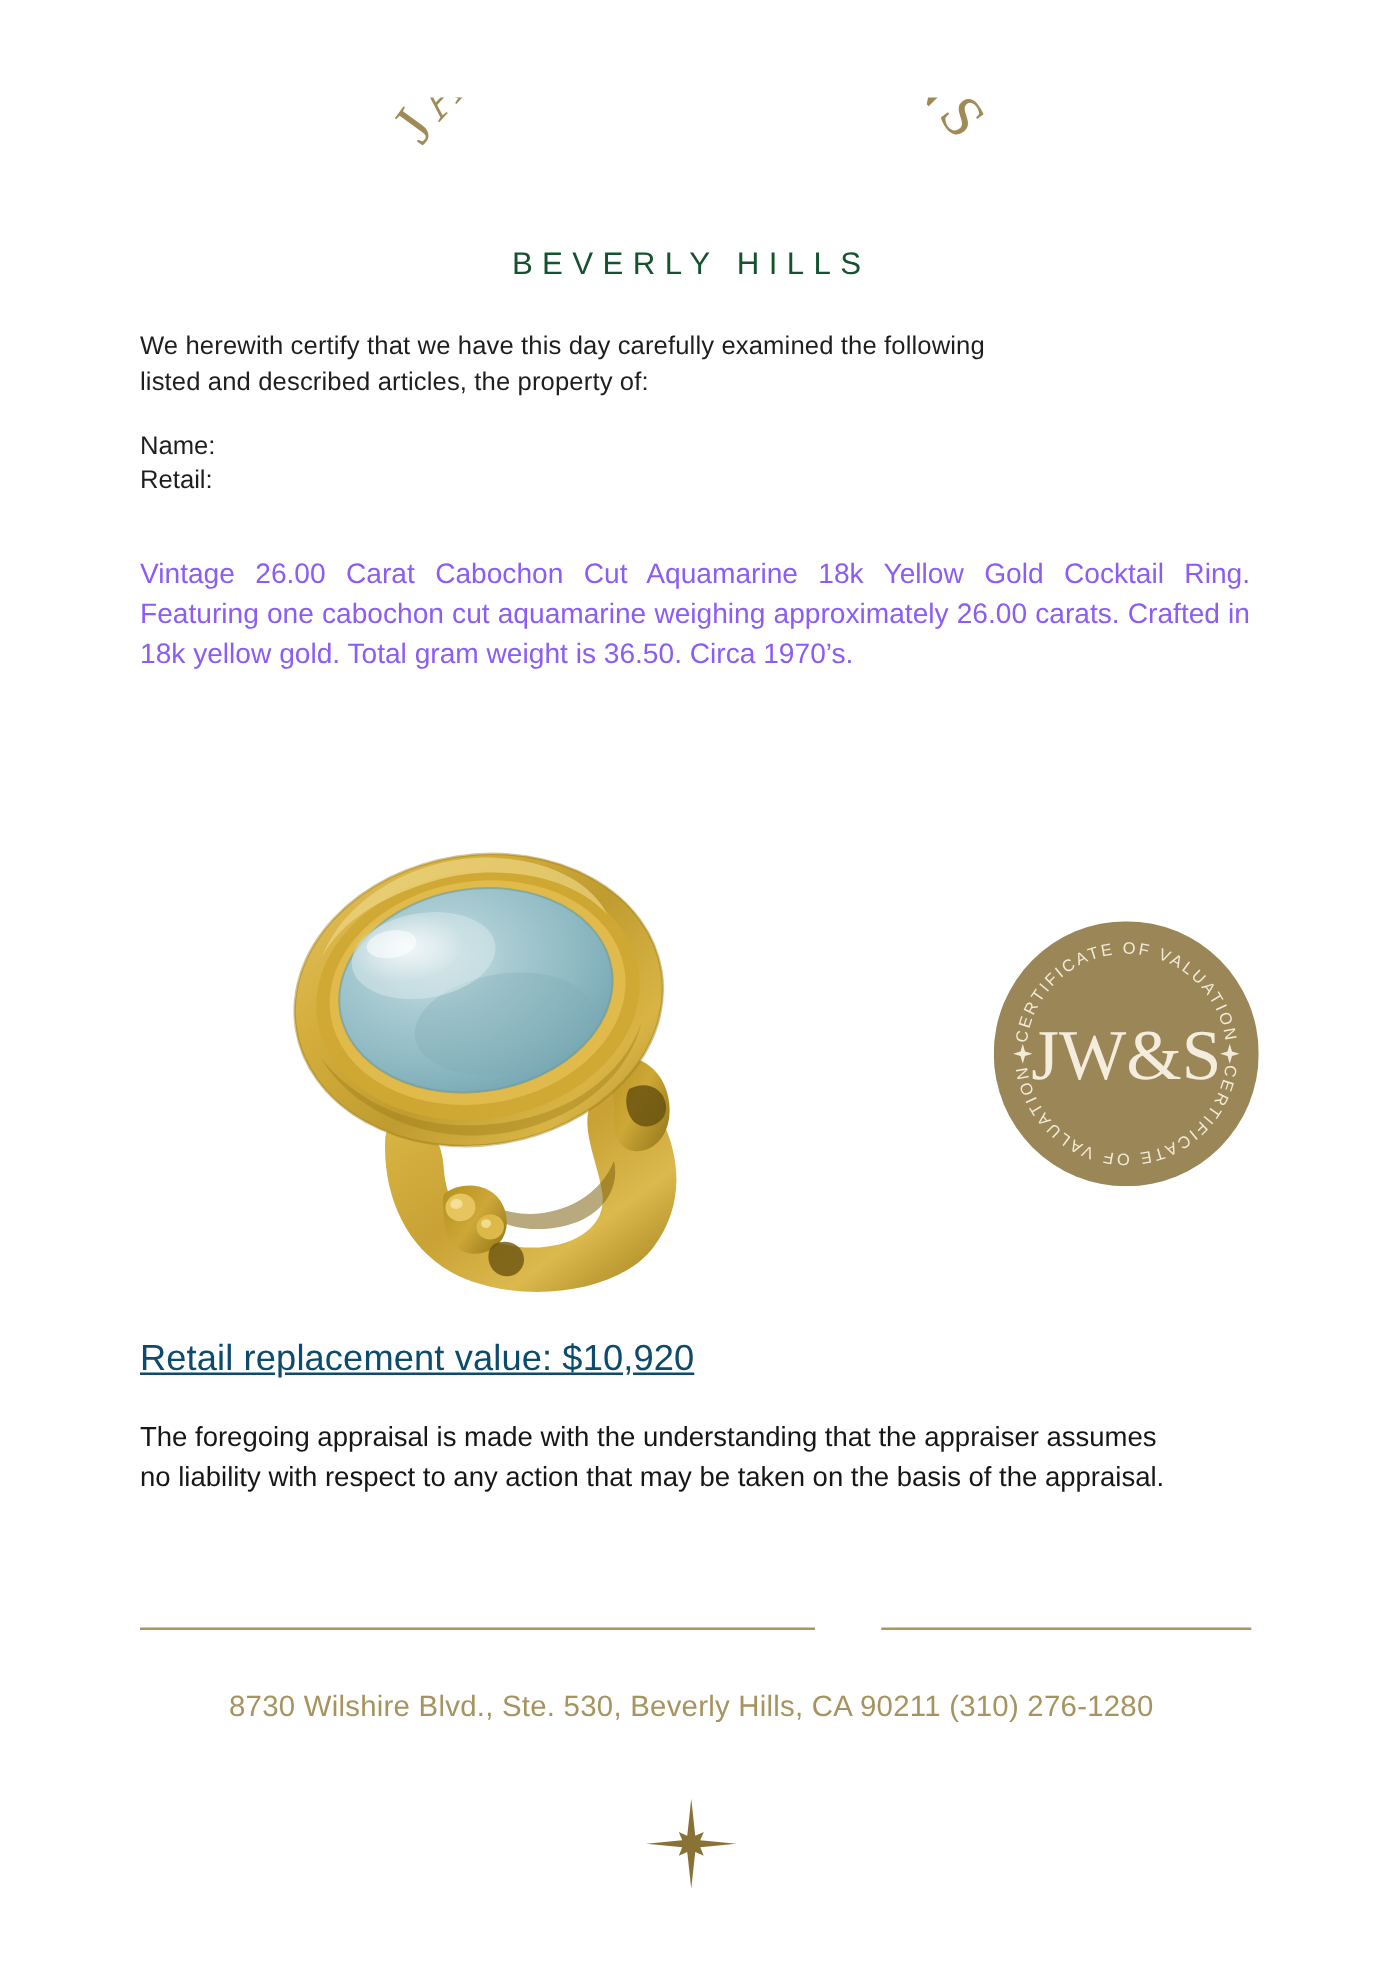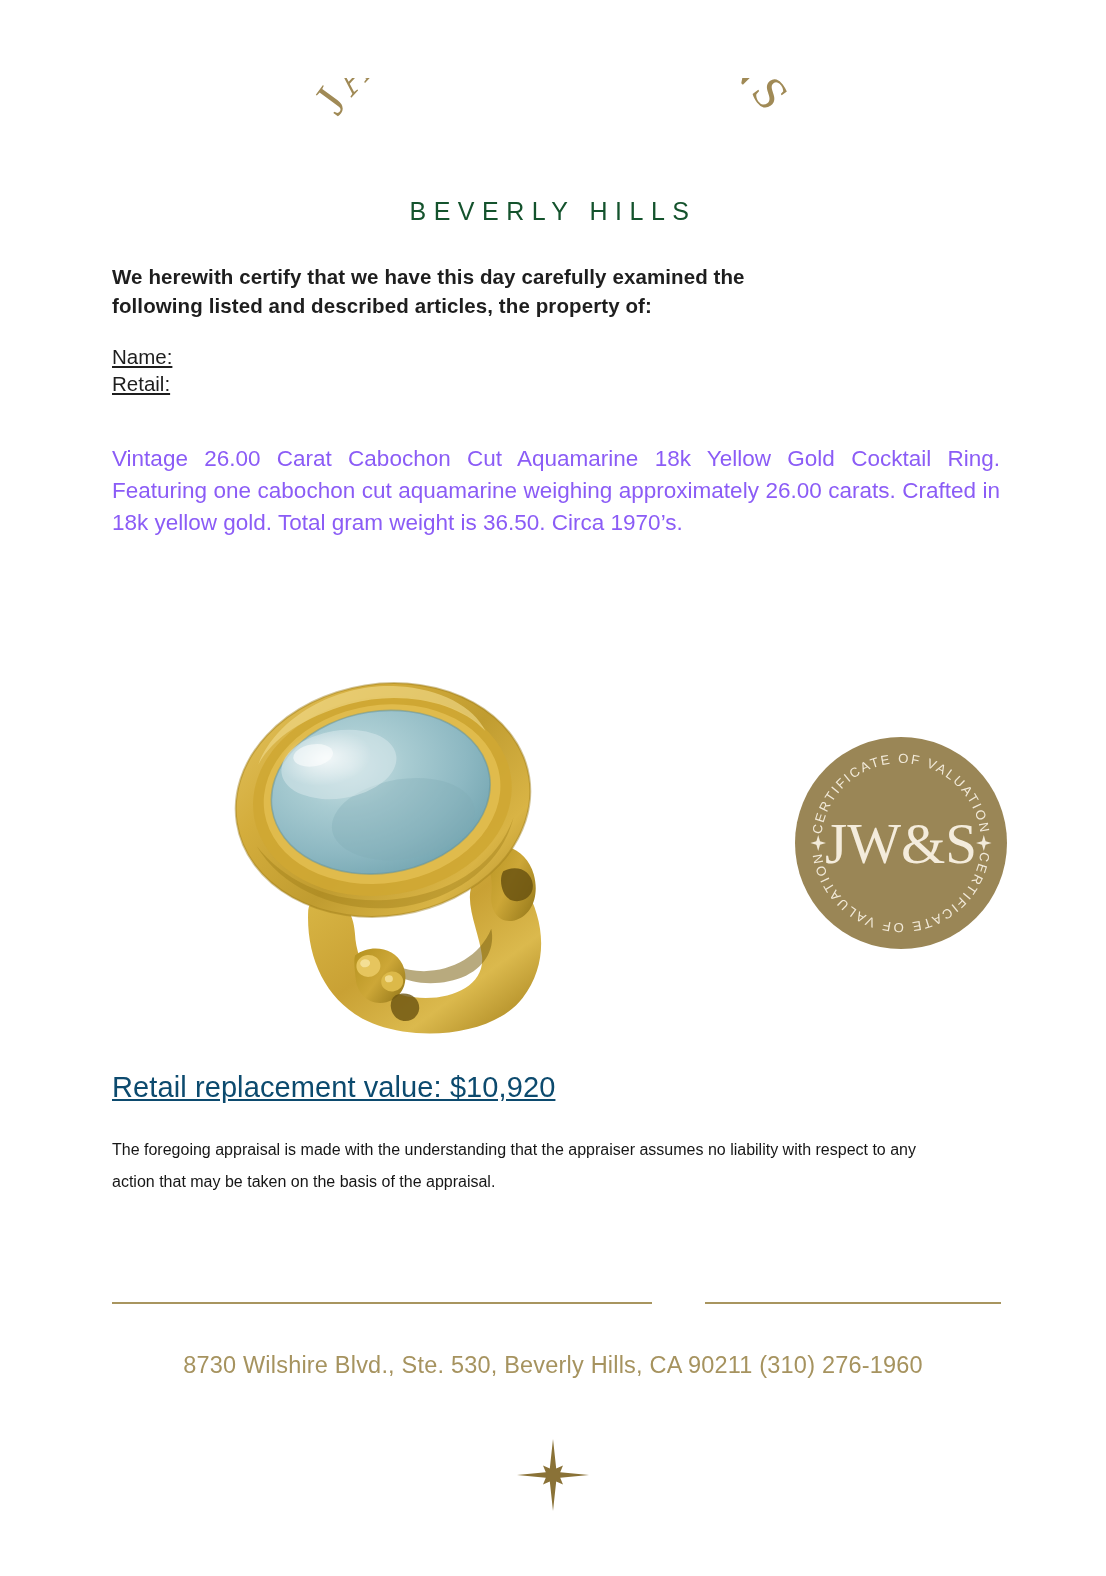--- a/index.html
+++ b/index.html
@@ -59,31 +59,30 @@
   
   .intro {
     position: absolute;
     top: 262px;
     left: 112px;
     width: 700px;
     font-size: 20.5px;
     line-height: 29px;
     color: #1e1e1e;
     letter-spacing: 0.1px;
-    font-weight: bold;
   }
   .fields {
     position: absolute;
     top: 343px;
     left: 112px;
     font-size: 20.5px;
     line-height: 27px;
     color: #1e1e1e;
   }
-  .fields div { white-space: pre; text-decoration: underline; }
+  .fields div { white-space: pre; }
 
   .description {
     position: absolute;
     top: 443px;
     left: 112px;
     width: 888px;
     font-size: 22.5px;
     line-height: 32px;
     text-align: justify;
     text-justify: inter-word;
@@ -131,21 +130,21 @@
     color: #0c4a6e;
     letter-spacing: 0.1px;
     text-decoration: underline;
   }
 
   .disclaimer {
     position: absolute;
     top: 1134px;
     left: 112px;
     width: 840px;
-    font-size: 16px;
+    font-size: 22px;
     line-height: 31.5px;
     color: #161616;
   }
 
   
   .sig-line {
     position: absolute;
     height: 2px;
     background: #a8955f;
     top: 1302px;
@@ -325,21 +324,21 @@
     </svg>
   </div>
 
   <div class="value-line">Retail replacement value: $10,920</div>
 
   <div class="disclaimer">The foregoing appraisal is made with the understanding that the appraiser assumes no liability with respect to any action that may be taken on the basis of the appraisal.</div>
 
   <div class="sig-line left"></div>
   <div class="sig-line right"></div>
 
-  <div class="footer-address">8730 Wilshire Blvd., Ste. 530, Beverly Hills, CA 90211 (310) 276-1960</div>
+  <div class="footer-address">8730 Wilshire Blvd., Ste. 530, Beverly Hills, CA 90211 (310) 276-1280</div>
 
   <div class="star-ornament">
     <svg width="76" height="76" viewBox="0 0 76 76">
       <path d="M 38,2
                L 41.2,31.5 L 48,28.5 L 45.2,35.2
                L 74,38
                L 45.2,40.8 L 48,47.5 L 41.2,44.5
                L 38,74
                L 34.8,44.5 L 28,47.5 L 30.8,40.8
                L 2,38

